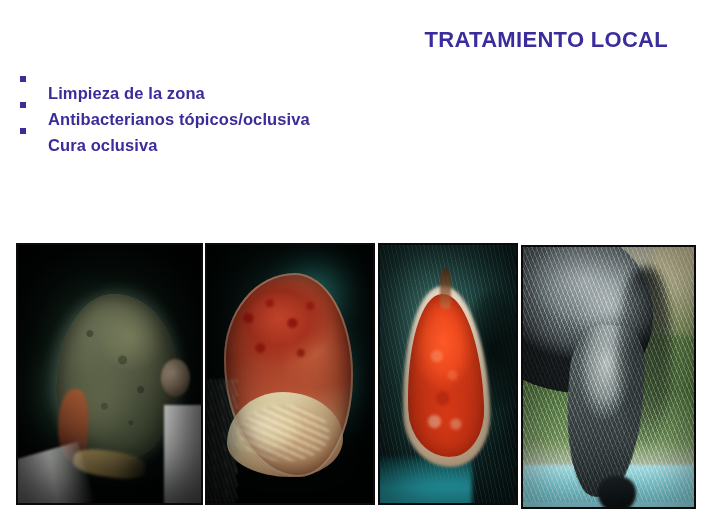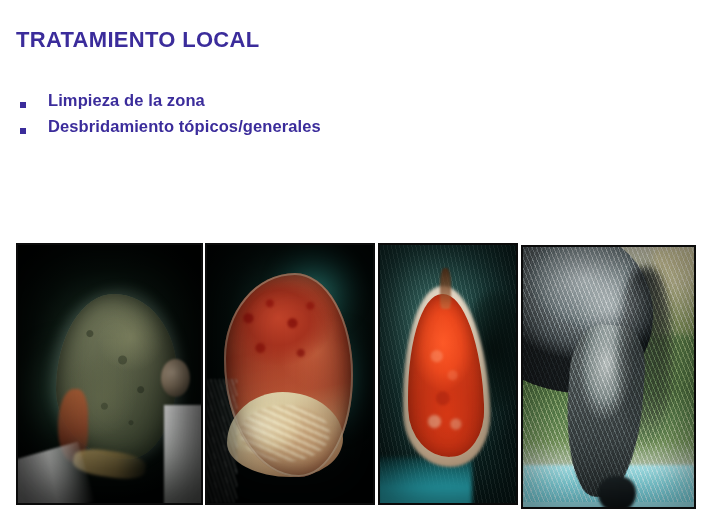--- a/index.html
+++ b/index.html
@@ -12,41 +12,41 @@
     height: 521px;
     position: relative;
     overflow: hidden;
     font-family: "Liberation Sans", sans-serif;
     -webkit-font-smoothing: antialiased;
   }
 
   
   #slide-title {
     position: absolute;
-    left: 16px;
+    left: 8px;
     top: 27px;
     width: 660px;
-    text-align: left;
+    text-align: right;
     font-size: 22px;
     font-weight: bold;
     letter-spacing: 0.3px;
     color: #3B2C9B;
     white-space: nowrap;
   }
 
   
   #bullet-list {
     position: absolute;
     left: 18px;
     top: 84px;
     width: 520px;
   }
   .bullet-row {
     display: flex;
-    align-items: flex-end;
+    align-items: flex-start;
     height: 26px;
   }
   .bullet-marker {
     width: 30px;
     flex: 0 0 30px;
     position: relative;
   }
   .bullet-marker::before {
     content: "";
     position: absolute;
@@ -358,24 +358,28 @@
 
 <div id="bullet-list">
 
   <div class="bullet-row">
     <span class="bullet-marker"></span>
     <span class="bullet-text">Limpieza de la zona</span>
   </div>
 
   <div class="bullet-row">
     <span class="bullet-marker"></span>
-    <span class="bullet-text">Desbridamiento tópicos/generales</span>
-  </div>
-
-
+    <span class="bullet-text">Antibacterianos tópicos/oclusiva</span>
+  </div>
+
+
+  <div class="bullet-row">
+    <span class="bullet-marker"></span>
+    <span class="bullet-text">Cura oclusiva</span>
+  </div>
 
 
 </div>
 
 <div id="photo-strip">
 
   <div class="photo-panel" id="panel-1">
     <div class="photo-inner">
       <div class="ly" id="p1-bg"></div>
       <div class="ly" id="p1-fur-sheen"></div>

